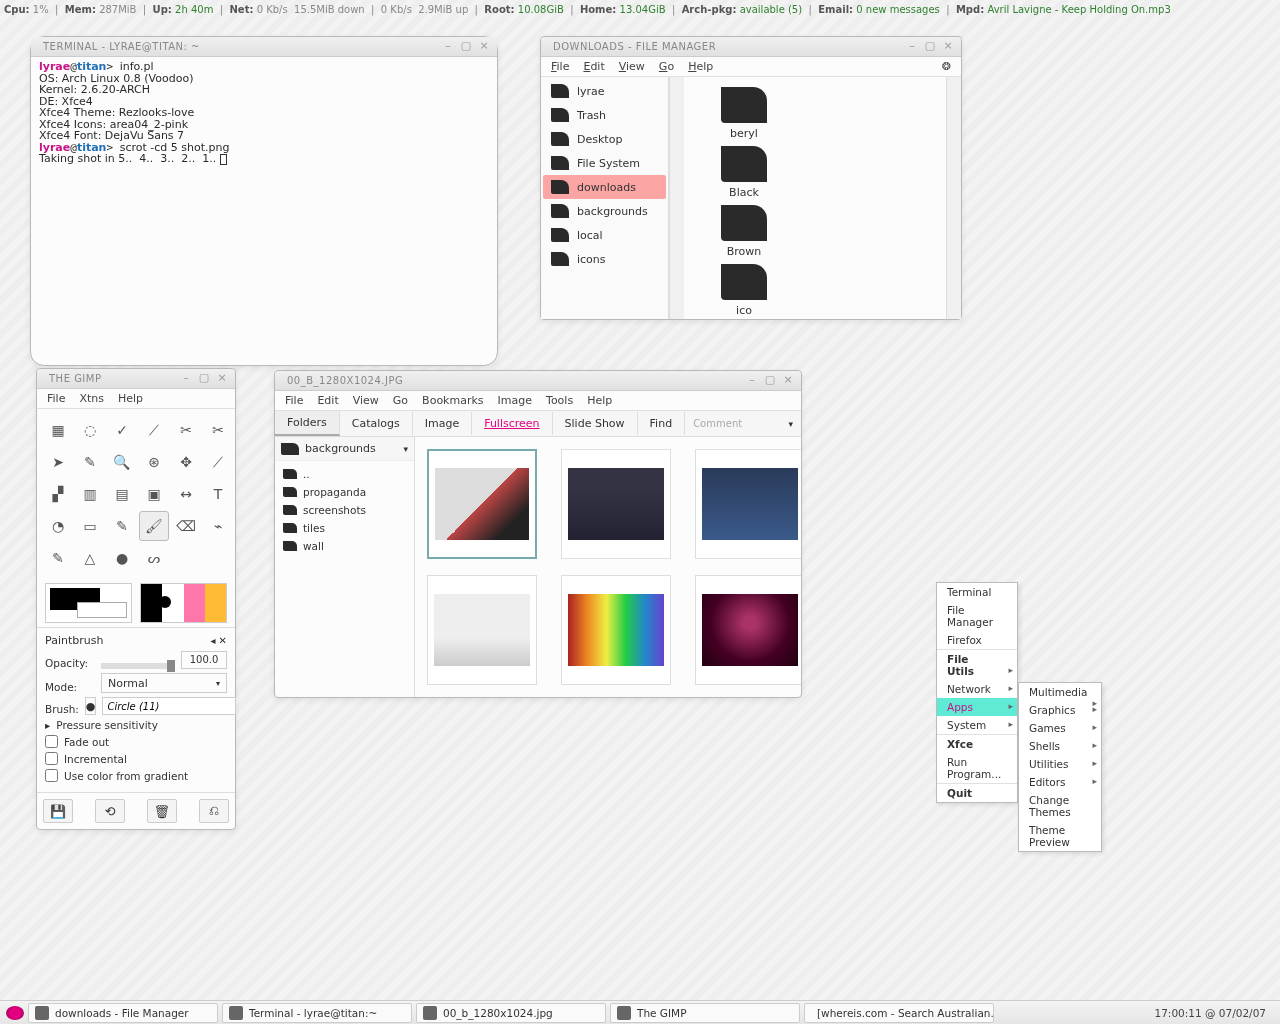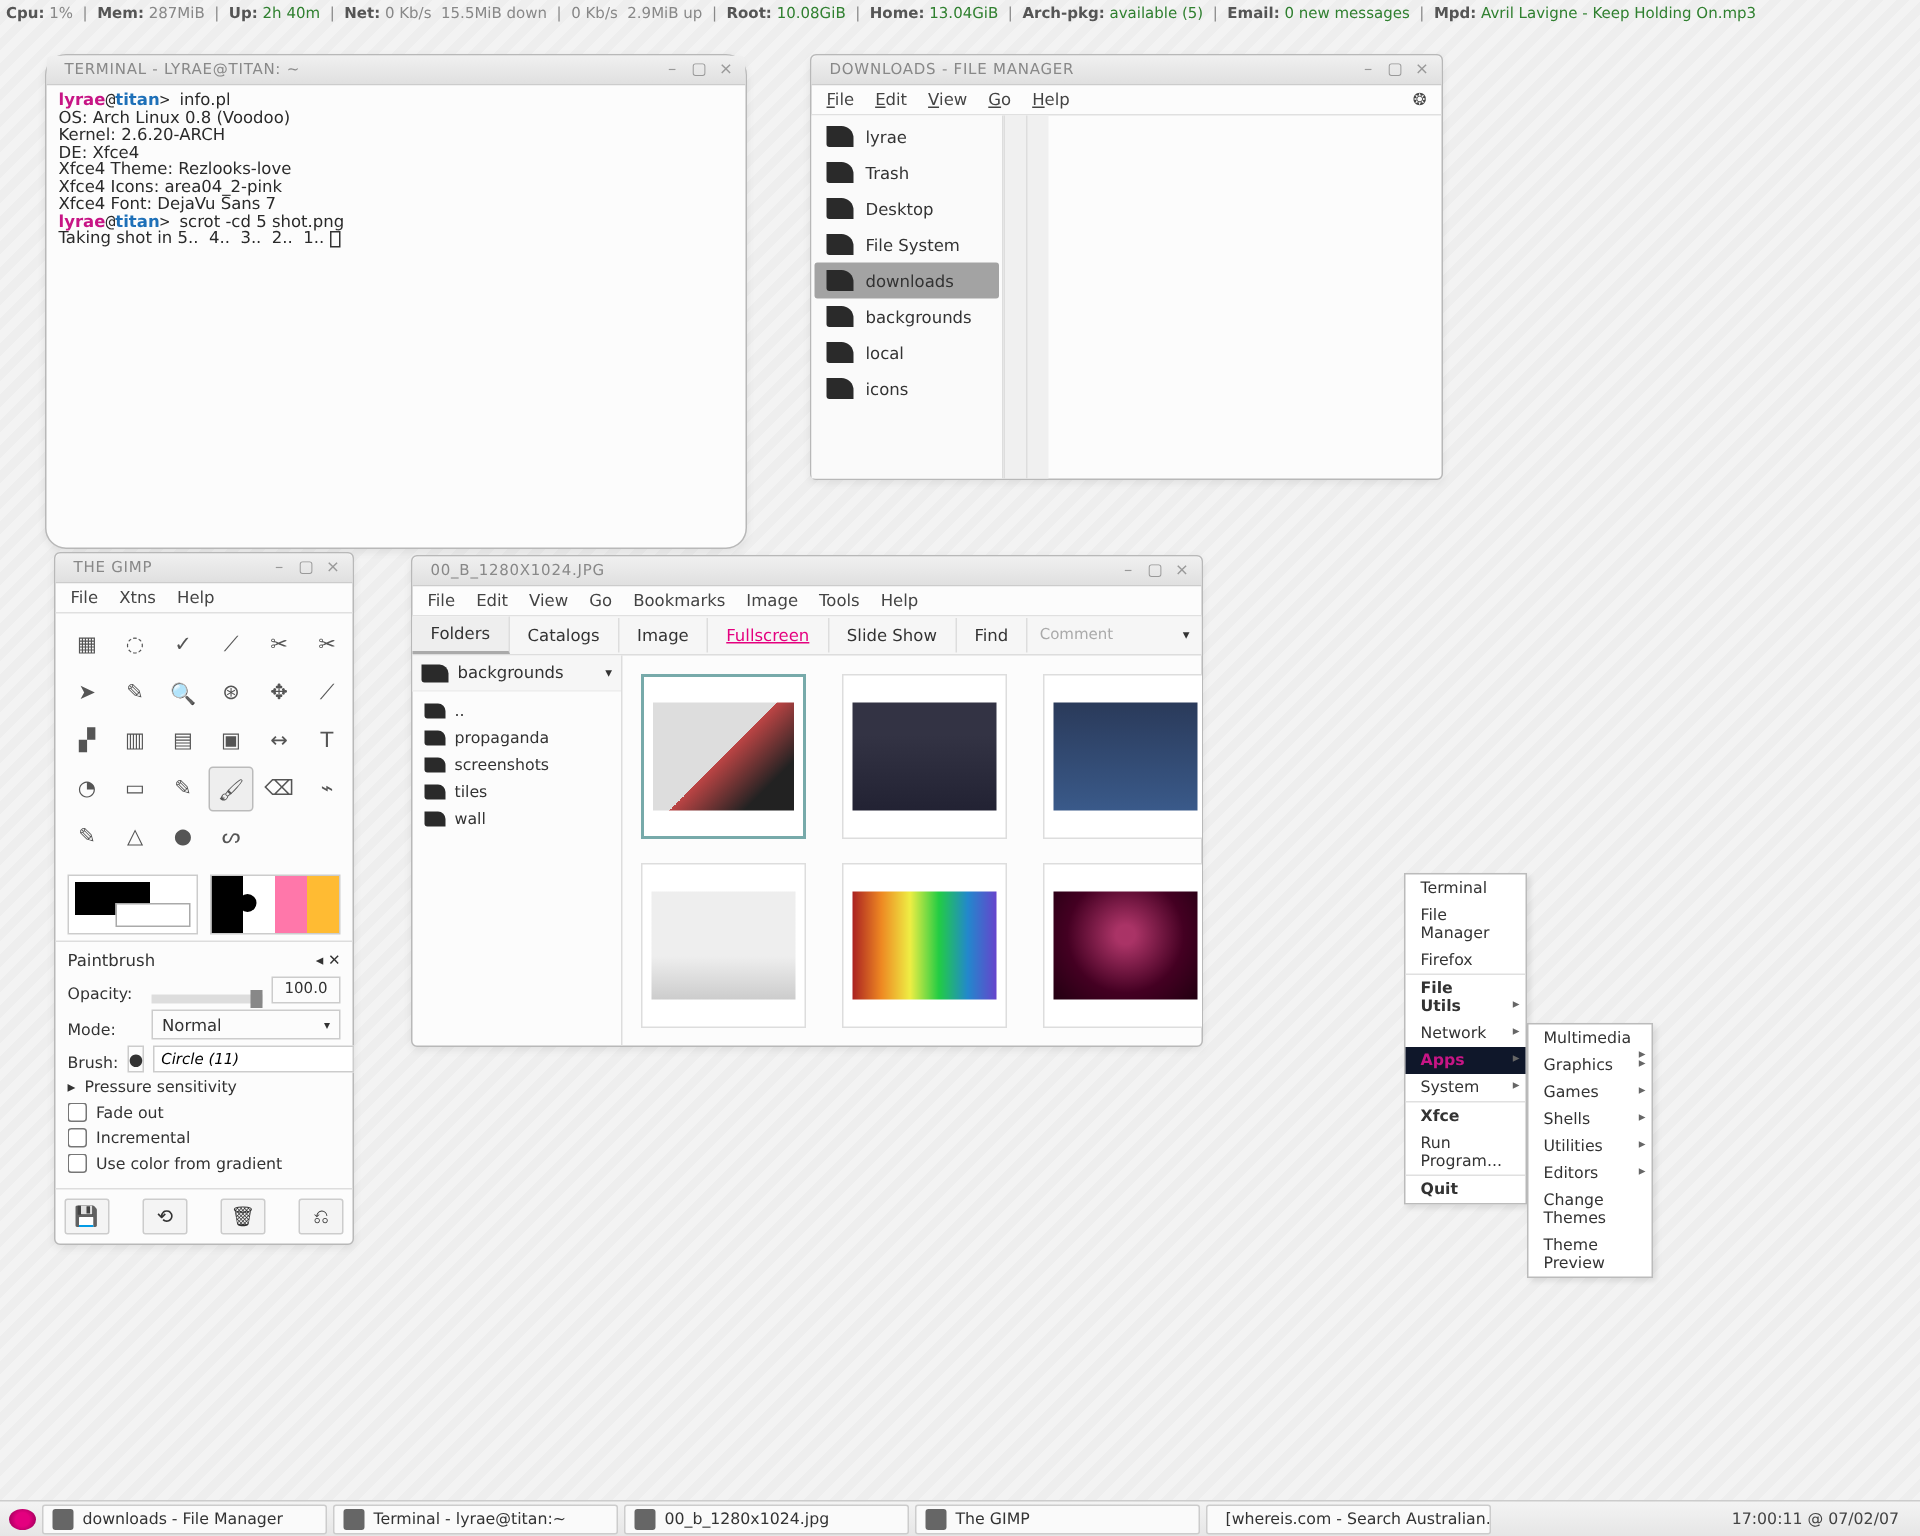--- a/index.html
+++ b/index.html
@@ -20,21 +20,21 @@
 
 .terminal-body { font-family: "DejaVu Sans Mono", monospace; font-size: 11px; padding: 4px 8px; line-height: 1.05; white-space: pre; color: #2a2a2a; }
 .prompt-user { color: #c71585; font-weight: bold; }
 .prompt-host { color: #1e70b8; font-weight: bold; }
 .cursor { display: inline-block; width: 7px; height: 11px; border: 1px solid #333; vertical-align: middle; }
 
 .fm-body { display: flex; height: 242px; }
 .fm-places { width: 128px; border-right: 1px solid #ddd; overflow-y: auto; background: #fafafa; }
 .fm-places-wrap { padding: 2px; }
 .place-item { display: flex; align-items: center; gap: 8px; padding: 5px 8px; cursor: pointer; border-radius: 2px; }
-.place-item.selected { background: #a3a3a3; }
+.place-item.selected { background: #fca5a5; }
 .place-icon { width: 18px; height: 14px; background: #2a2a2a; border-radius: 0 8px 0 2px; }
 .fm-icons { flex: 1; padding: 10px 20px; display: flex; flex-wrap: wrap; align-content: flex-start; gap: 6px 70px; overflow-y: auto; }
 .fm-file { width: 80px; text-align: center; }
 .fm-file .folder-icon { width: 46px; height: 36px; margin: 0 auto 4px; background: #2a2a2a; border-radius: 0 14px 0 4px; }
 .fm-status { height: 18px; padding: 2px 8px; font-size: 10px; color: #555; border-top: 1px solid #e0e0e0; background: #f5f5f5; }
 .fm-scroll { width: 15px; background: #f0f0f0; border-left: 1px solid #ddd; }
 
 .gimp-tools { padding: 6px; display: grid; grid-template-columns: repeat(6, 30px); gap: 2px; }
 .gimp-tool { width: 30px; height: 30px; display: flex; align-items: center; justify-content: center; border: 1px solid transparent; border-radius: 3px; cursor: pointer; font-size: 14px; color: #555; }
 .gimp-tool.active { border-color: #bbb; background: #eee; }
@@ -63,21 +63,21 @@
 .iv-list { padding: 4px; }
 .iv-list-item { display: flex; align-items: center; gap: 6px; padding: 3px 4px; font-size: 10.5px; cursor: pointer; }
 .iv-grid { flex: 1; padding: 12px; display: grid; grid-template-columns: repeat(3, 1fr); gap: 16px 24px; overflow-y: auto; }
 .iv-thumb-wrap { width: 110px; height: 110px; border: 1px solid #ddd; background: #fff; padding: 6px; display: flex; align-items: center; justify-content: center; }
 .iv-thumb-wrap.selected { border: 2px solid #7aa; }
 .iv-thumb { width: 96px; height: 72px; }
 
 .ctx-menu { position: absolute; background: #fff; border: 1px solid #bbb; min-width: 80px; box-shadow: 2px 2px 4px rgba(0,0,0,0.1); font-size: 10.5px; }
 .ctx-item { padding: 3px 18px 3px 10px; cursor: pointer; position: relative; }
 .ctx-item.sep-top { border-top: 1px solid #e0e0e0; font-weight: bold; }
-.ctx-item.hot { background: #0f172a; color: #c71585; font-weight: bold; }
+.ctx-item.hot { background: #5eead4; color: #c71585; }
 .ctx-item .arrow { position: absolute; right: 4px; color: #666; font-size: 9px; }
 
 .taskbar { position: absolute; bottom: 0; left: 0; right: 0; height: 24px; background: linear-gradient(#f3f3f3,#e6e6e6); border-top: 1px solid #ccc; display: flex; align-items: center; padding: 0 6px; gap: 4px; font-size: 10.5px; }
 .task-item { flex: 0 0 190px; height: 20px; border: 1px solid #ccc; border-radius: 2px; background: #fafafa; display: flex; align-items: center; gap: 6px; padding: 0 6px; cursor: pointer; overflow: hidden; white-space: nowrap; }
 .task-icon { width: 14px; height: 14px; background: #666; border-radius: 2px; }
 .clock { margin-left: auto; padding: 0 8px; color: #444; }
 .start-orb { width: 18px; height: 14px; background: radial-gradient(circle, #e4007f 40%, #8a004f 100%); border-radius: 50%; }
 </style>
 </head>
 <body>
@@ -162,20 +162,38 @@
             <div class="place-icon"></div>
             <span>local</span>
           </div>
           <div class="place-item">
             <div class="place-icon"></div>
             <span>icons</span>
           </div>
         </div>
     </div>
     <div class="fm-scroll"></div>
+    <div class="fm-icons" id="fm-icons">
+        <div class="fm-file">
+          <div class="folder-icon"></div>
+          <div>beryl</div>
+        </div>
+        <div class="fm-file">
+          <div class="folder-icon"></div>
+          <div>Black</div>
+        </div>
+        <div class="fm-file">
+          <div class="folder-icon"></div>
+          <div>Brown</div>
+        </div>
+        <div class="fm-file">
+          <div class="folder-icon"></div>
+          <div>ico</div>
+        </div>
+      </div>
     <div class="fm-scroll"></div>
   </div>
 </div>
 
 <div class="window" style="top:368px; left:36px; width:200px;">
   <div class="titlebar">
     <span class="title">THE GIMP</span>
     <div class="win-controls">
       <div class="win-btn">–</div>
       <div class="win-btn">▢</div>

